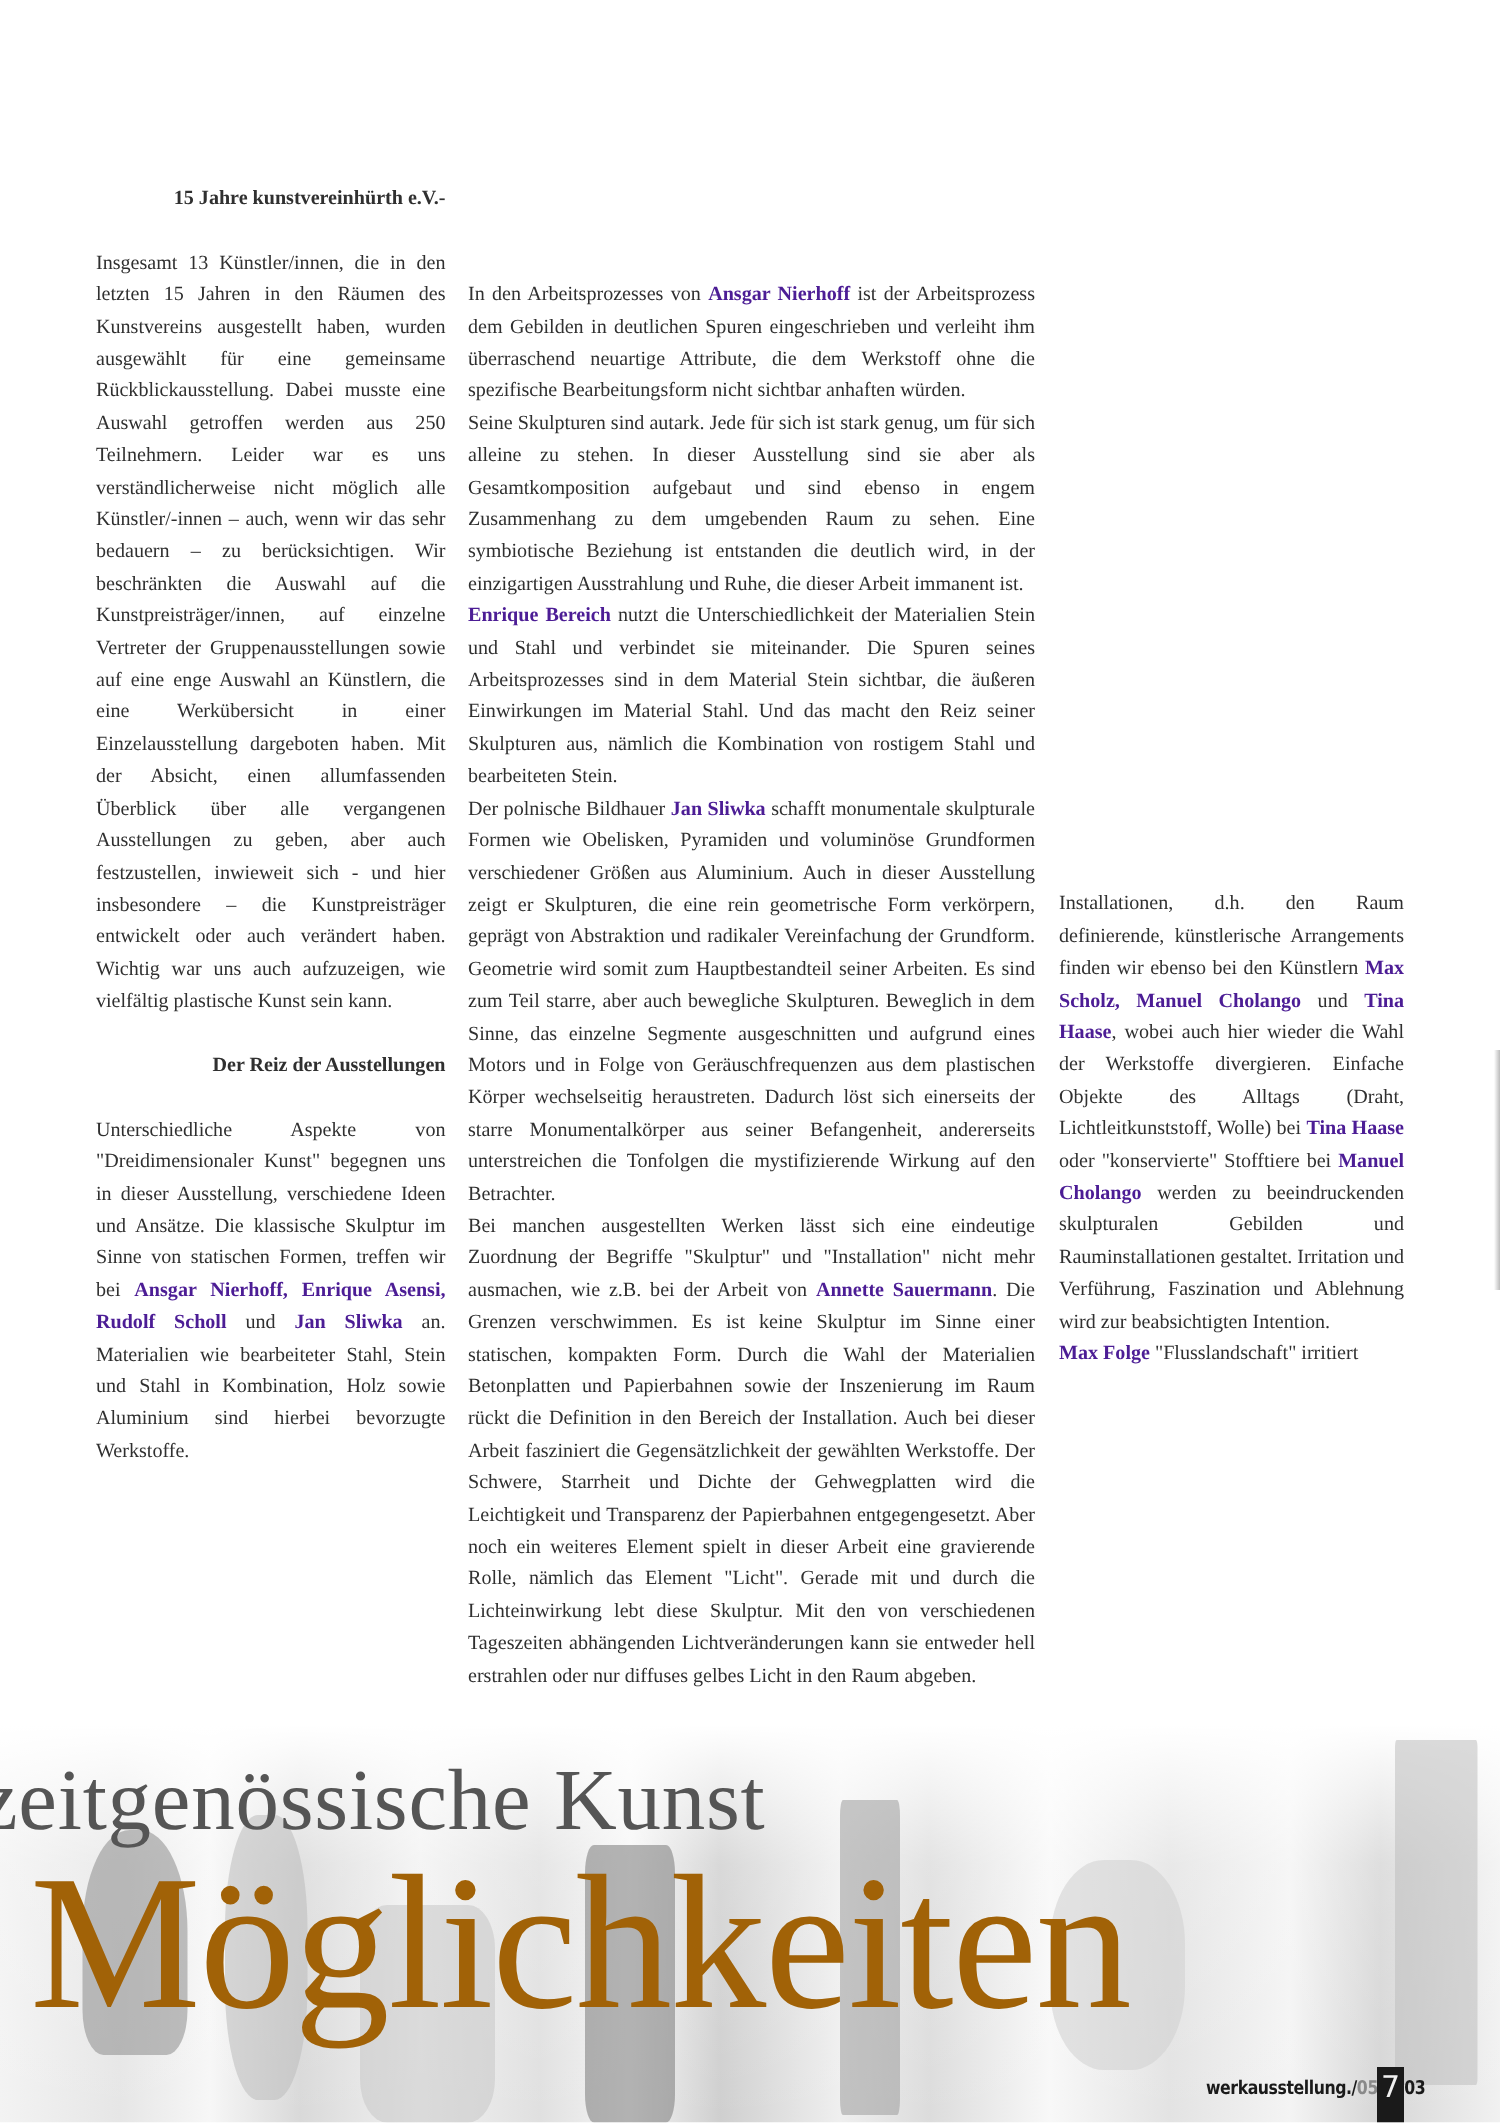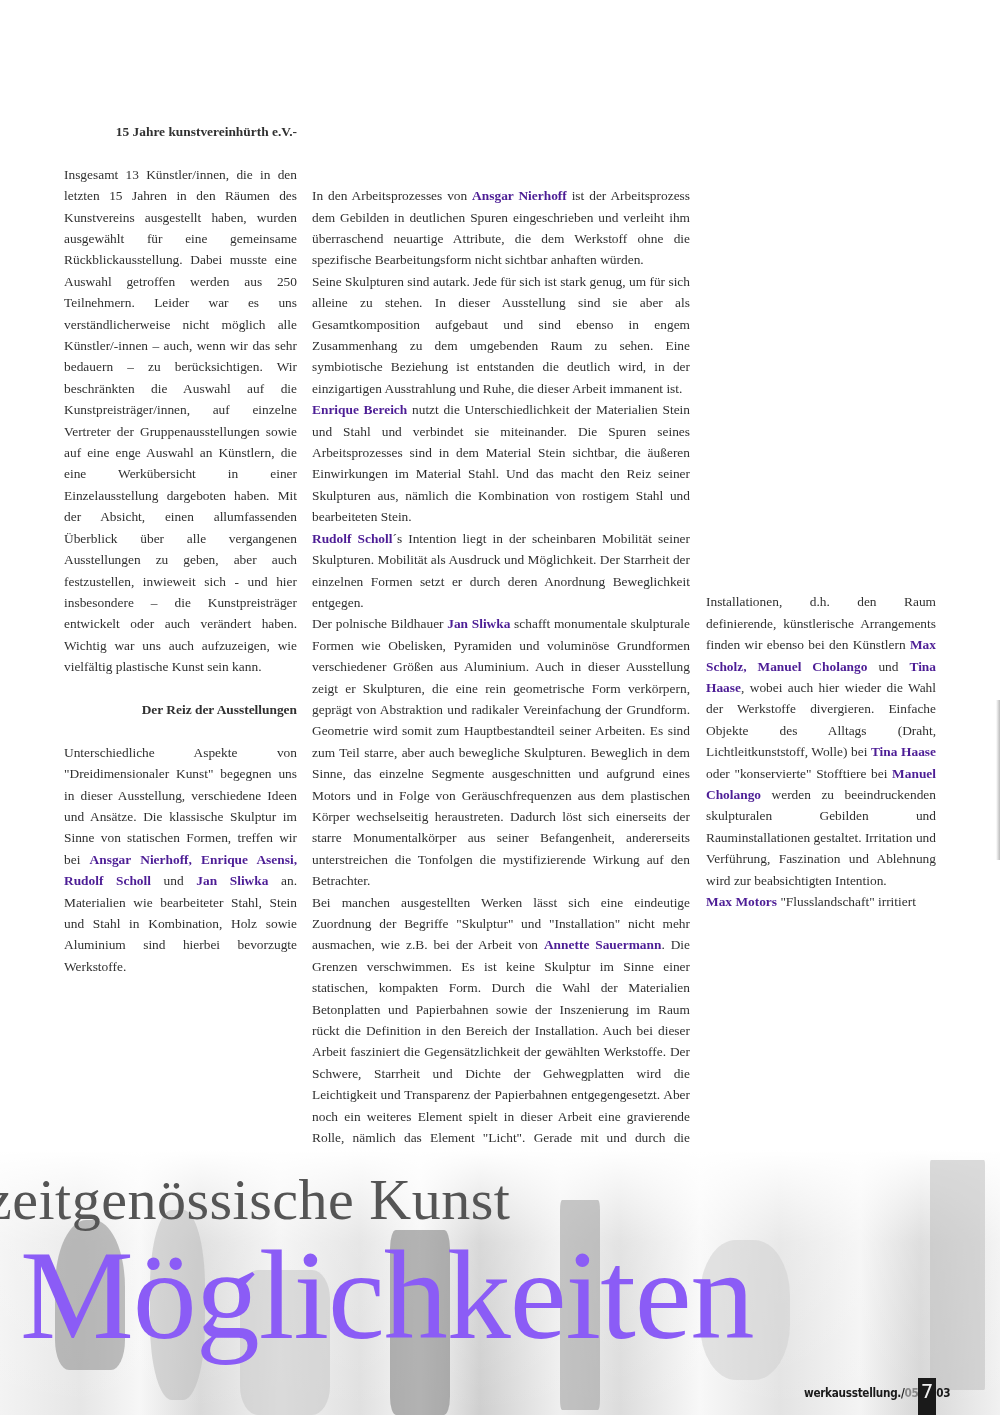--- a/index.html
+++ b/index.html
@@ -41,21 +41,21 @@
     .b7 { left: 240px; top: 120px; width: 90px; height: 145px; background: #c7c7c7; border-radius: 20%; }
 
     .subtitle {
       position: absolute; left: -14px; top: 1170px;
       font-family: "Liberation Serif", serif;
       font-size: 58px; line-height: 60px; color: #555555; white-space: nowrap; letter-spacing: 0.5px;
     }
     .title {
       position: absolute; left: 20px; top: 1230px;
       font-family: "Liberation Serif", serif;
-      font-size: 128px; line-height: 130px; color: #8b5cf6; white-space: nowrap; letter-spacing: -1px; text-align: right;
+      font-size: 128px; line-height: 130px; color: #a16207; white-space: nowrap; letter-spacing: -1px; text-align: right;
     }
     .footer {
       position: absolute; left: 804px; top: 1385px;
       font-family: "DejaVu Sans", sans-serif; font-weight: bold;
       font-size: 10.5px; color: #1a1a1a; letter-spacing: -0.3px; white-space: nowrap;
       transform: scaleY(1.2); transform-origin: left top;
     }
     .footer .issue { color: #8a8a8a; }
     .pagenum {
       position: absolute; left: 918px; top: 1378px; width: 18px; height: 37px;
@@ -76,30 +76,29 @@
   <div class="gap"></div>
   <p><span>Unterschiedliche Aspekte von "Dreidimensionaler Kunst" begegnen uns in dieser Ausstellung, verschiedene Ideen und Ansätze. Die klassische Skulptur im Sinne von statischen Formen, treffen wir bei </span><b>Ansgar Nierhoff, Enrique Asensi, Rudolf Scholl</b><span> und </span><b>Jan Sliwka</b><span> an. Materialien wie bearbeiteter Stahl, Stein und Stahl in Kombination, Holz sowie Aluminium sind hierbei bevorzugte Werkstoffe.</span></p>
 </div>
 
 <div class="col" id="col2">
   <div style="height:42.8px"></div>
   <div class="gap"></div>
   <p><span>In den Arbeitsprozesses von </span><b>Ansgar Nierhoff</b><span> ist der Arbeitsprozess dem Gebilden in deutlichen Spuren eingeschrieben und verleiht ihm überraschend neuartige Attribute, die dem Werkstoff ohne die spezifische Bearbeitungsform nicht sichtbar anhaften würden.</span></p>
   <p>Seine Skulpturen sind autark. Jede für sich ist stark genug, um für sich alleine zu stehen. In dieser Ausstellung sind sie aber als Gesamtkomposition aufgebaut und sind ebenso in engem Zusammenhang zu dem umgebenden Raum zu sehen. Eine symbiotische Beziehung ist entstanden die deutlich wird, in der einzigartigen Ausstrahlung und Ruhe, die dieser Arbeit immanent ist.</p>
   <p><b>Enrique Bereich</b><span> nutzt die Unterschiedlichkeit der Materialien Stein und Stahl und verbindet sie miteinander. Die Spuren seines Arbeitsprozesses sind in dem Material Stein sichtbar, die äußeren Einwirkungen im Material Stahl. Und das macht den Reiz seiner Skulpturen aus, nämlich die Kombination von rostigem Stahl und bearbeiteten Stein.</span></p>
-  <p><b>Rudolf Scholl</b><span>´s Intention liegt in der scheinbaren Mobilität seiner Skulpturen. Mobilität als Ausdruck und Möglichkeit. Der Starrheit der einzelnen Formen setzt er durch deren Anordnung Beweglichkeit entgegen.</span></p>
   <p><span>Der polnische Bildhauer </span><b>Jan Sliwka</b><span> schafft monumentale skulpturale Formen wie Obelisken, Pyramiden und voluminöse Grundformen verschiedener Größen aus Aluminium. Auch in dieser Ausstellung zeigt er Skulpturen, die eine rein geometrische Form verkörpern, geprägt von Abstraktion und radikaler Vereinfachung der Grundform. Geometrie wird somit zum Hauptbestandteil seiner Arbeiten. Es sind zum Teil starre, aber auch bewegliche Skulpturen. Beweglich in dem Sinne, das einzelne Segmente ausgeschnitten und aufgrund eines Motors und in Folge von Geräuschfrequenzen aus dem plastischen Körper wechselseitig heraustreten. Dadurch löst sich einerseits der starre Monumentalkörper aus seiner Befangenheit, andererseits unterstreichen die Tonfolgen die mystifizierende Wirkung auf den Betrachter.</span></p>
   <p><span>Bei manchen ausgestellten Werken lässt sich eine eindeutige Zuordnung der Begriffe "Skulptur" und "Installation" nicht mehr ausmachen, wie z.B. bei der Arbeit von </span><b>Annette Sauermann</b><span>. Die Grenzen verschwimmen. Es ist keine Skulptur im Sinne einer statischen, kompakten Form. Durch die Wahl der Materialien Betonplatten und Papierbahnen sowie der Inszenierung im Raum rückt die Definition in den Bereich der Installation. Auch bei dieser Arbeit fasziniert die Gegensätzlichkeit der gewählten Werkstoffe. Der Schwere, Starrheit und Dichte der Gehwegplatten wird die Leichtigkeit und Transparenz der Papierbahnen entgegengesetzt. Aber noch ein weiteres Element spielt in dieser Arbeit eine gravierende Rolle, nämlich das Element "Licht". Gerade mit und durch die Lichteinwirkung lebt diese Skulptur. Mit den von verschiedenen Tageszeiten abhängenden Lichtveränderungen kann sie entweder hell erstrahlen oder nur diffuses gelbes Licht in den Raum abgeben.</span></p>
 </div>
 
 <div class="col" id="col3">
   <div style="height:449px"></div>
   <div class="gap"></div>
   <p><span>Installationen, d.h. den Raum definierende, künstlerische Arrangements finden wir ebenso bei den Künstlern </span><b>Max Scholz, Manuel Cholango</b><span> und </span><b>Tina Haase</b><span>, wobei auch hier wieder die Wahl der Werkstoffe divergieren. Einfache Objekte des Alltags (Draht, Lichtleitkunststoff, Wolle) bei </span><b>Tina Haase</b><span> oder "konservierte" Stofftiere bei </span><b>Manuel Cholango</b><span> werden zu beeindruckenden skulpturalen Gebilden und Rauminstallationen gestaltet. Irritation und Verführung, Faszination und Ablehnung wird zur beabsichtigten Intention.</span></p>
-  <p><b>Max Motors</b><span> "Flusslandschaft" irritiert</span></p>
+  <p><b>Max Folge</b><span> "Flusslandschaft" irritiert</span></p>
 </div>
 
 <div class="edge-line"></div>
 
 <div class="collage">
   <div class="blob b1"></div>
   <div class="blob b2"></div>
   <div class="blob b3"></div>
   <div class="blob b4"></div>
   <div class="blob b5"></div>

